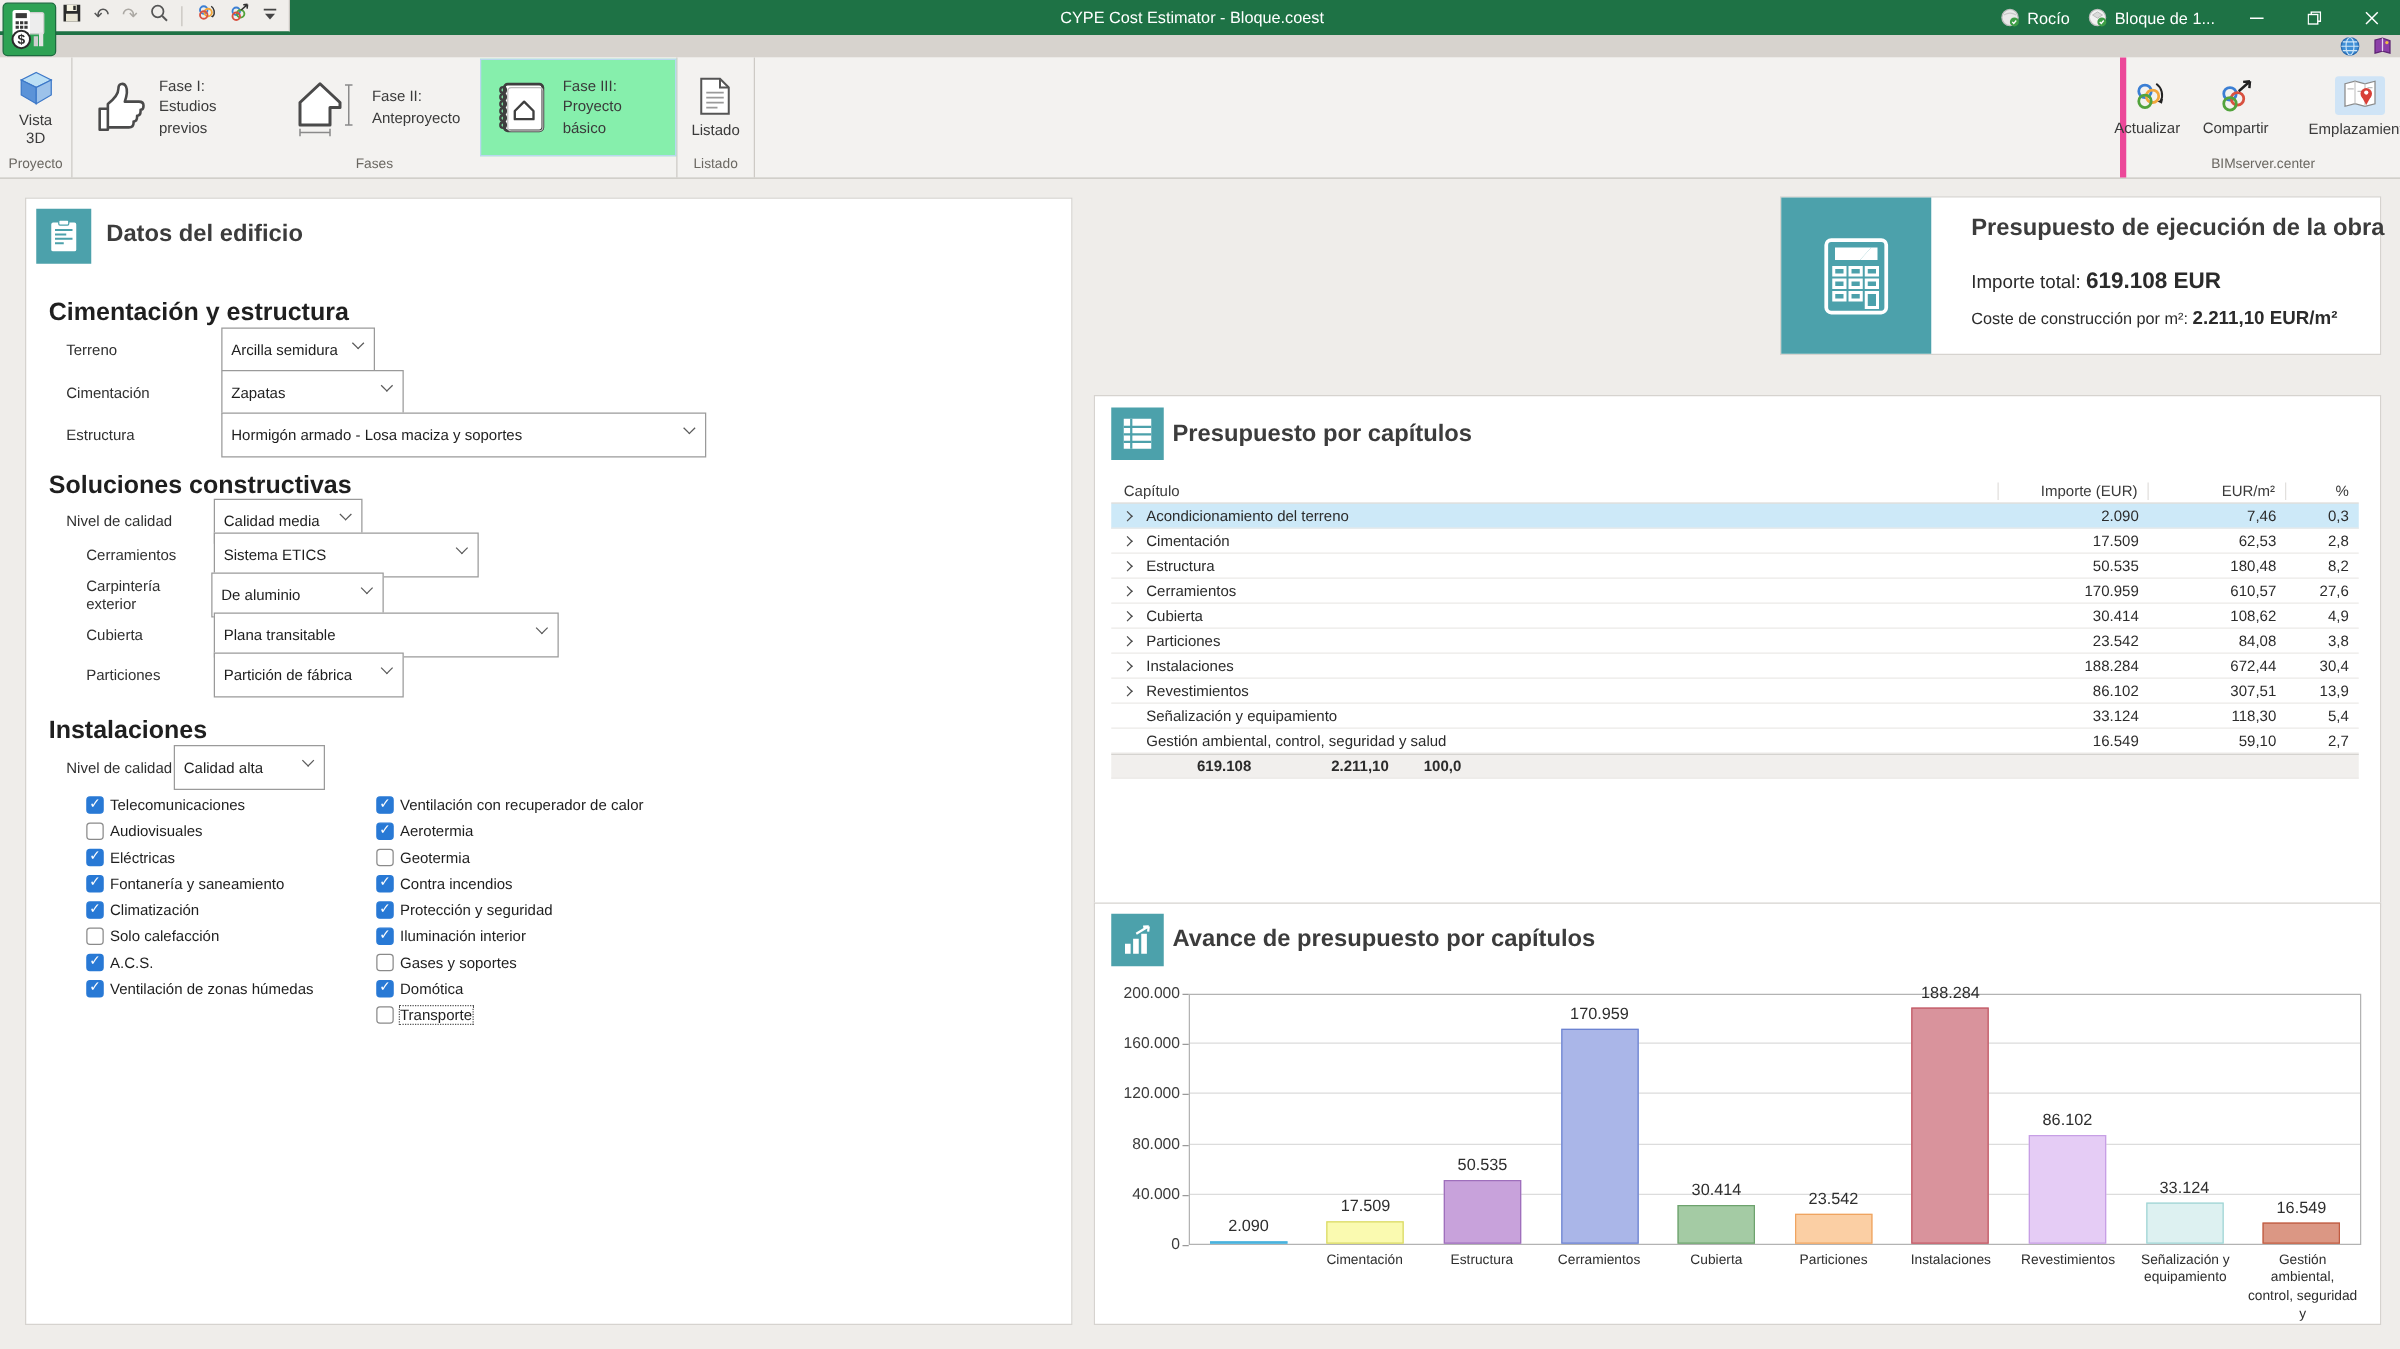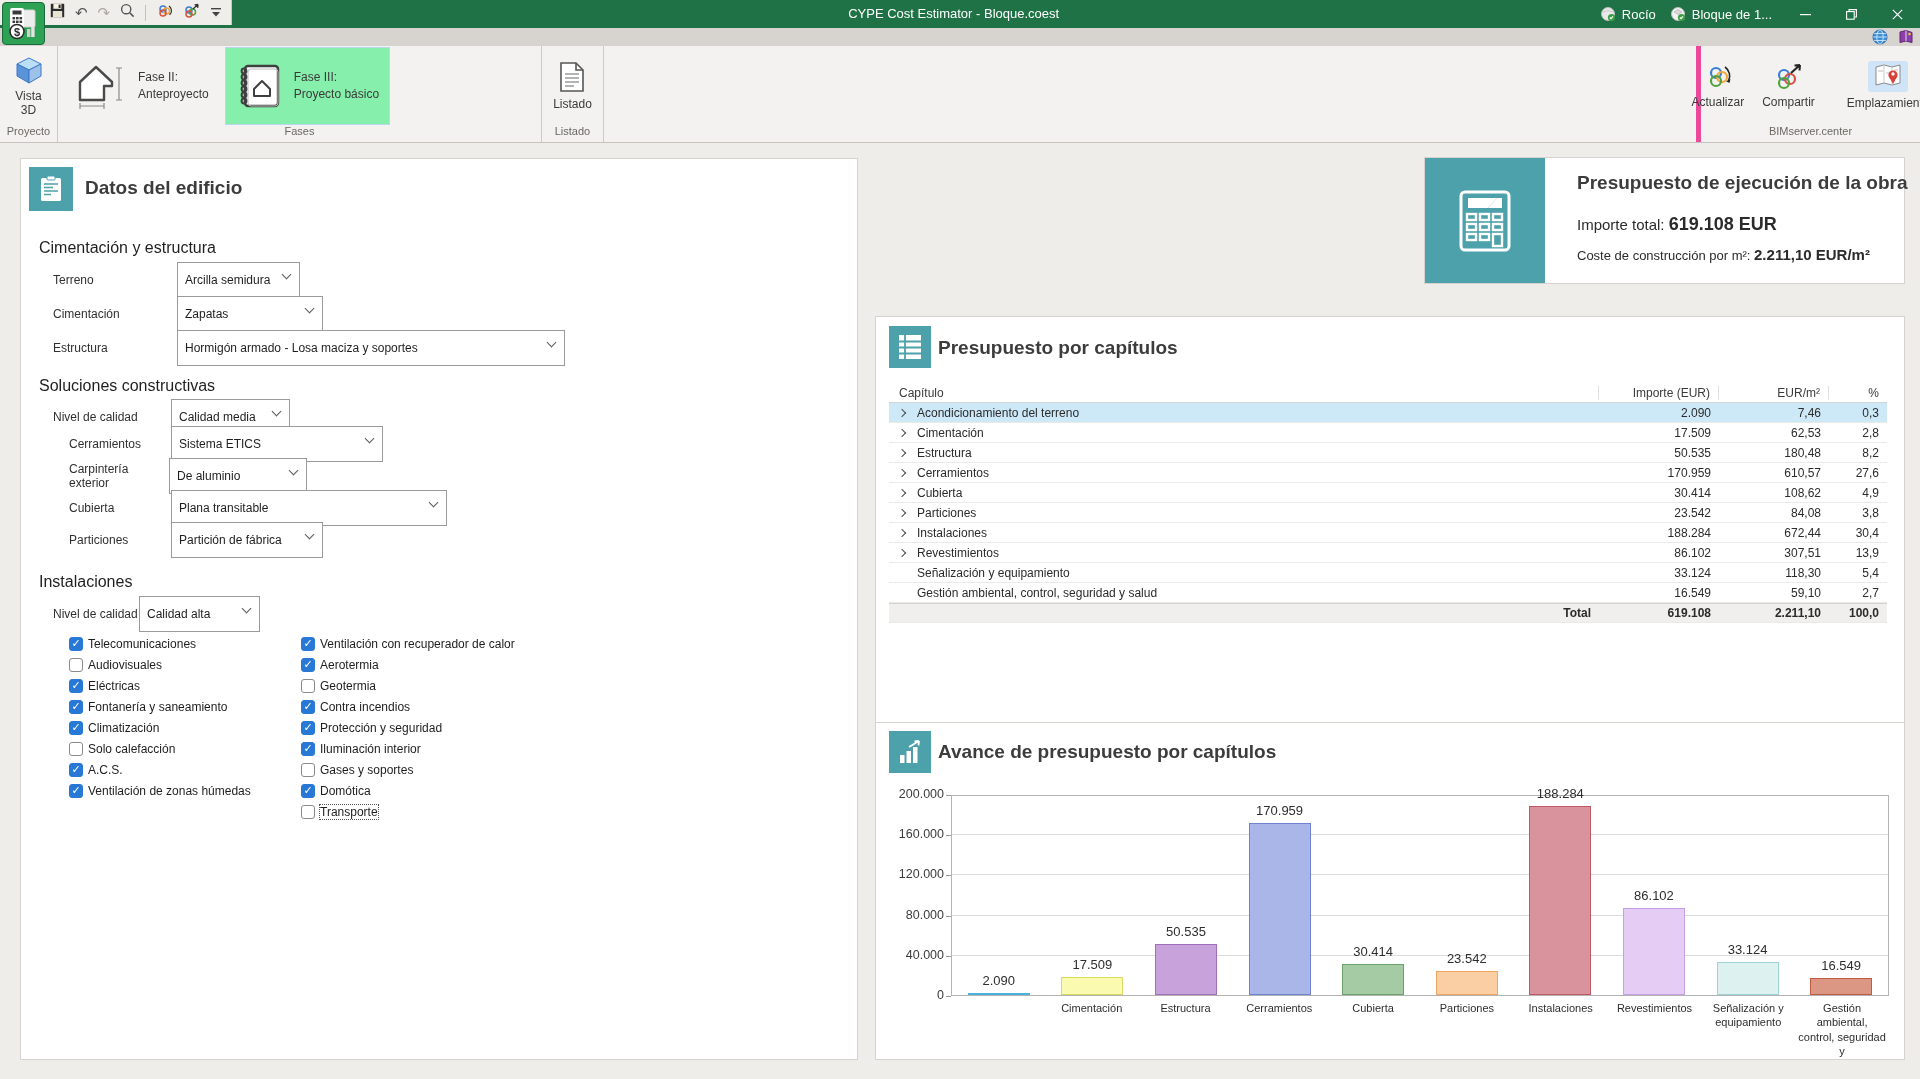--- a/index.html
+++ b/index.html
@@ -40,21 +40,21 @@
   .rbtn-col { display:flex; flex-direction:column; align-items:center; justify-content:center; gap:4px;
     font-size:12px; color:#3A3A3A; height:78px; padding:2px 8px; text-align:center; }
   .bim-div { width:1px; height:70px; background:#CDCAC5; margin:0 6px; }
   .map-bg { background:#CFE4F6; border-radius:3px; padding:2px 6px; }
 
   
   .panel { position:absolute; background:#FFFFFF; border:1px solid #D6D3CF; }
   .picon { position:absolute; width:44px; height:44px; background:#4CA1AB; display:flex;
     align-items:center; justify-content:center; }
   .ptitle { position:absolute; font-size:19px; font-weight:600; color:#3C3C3C; white-space:nowrap; }
-  .sechead { position:absolute; font-size:16px; font-weight:400; color:#1F1F1F; white-space:nowrap; }
+  .sechead { position:absolute; font-size:20px; font-weight:700; color:#1F1F1F; white-space:nowrap; }
 
   
   .frow { position:absolute; display:flex; align-items:center; height:25px; }
   .flabel { font-size:12px; color:#303030; }
   .dd { position:relative; height:36px; border:1px solid #9A9A9A; background:#fff; display:flex;
     align-items:center; padding:0 24px 0 7px; font-size:12px; color:#1E1E1E; white-space:nowrap; }
   .dd-arr { position:absolute; right:9px; top:8px; width:7px; height:7px;
     border-right:1.4px solid #5A5A5A; border-bottom:1.4px solid #5A5A5A; transform:rotate(45deg); }
 
   
@@ -243,20 +243,27 @@
         <span><span>Vista</span><br>
         <span>3D</span></span>
       </div>
     </div>
     <div class="rgroup-label">Proyecto</div>
   </div>
 
   <div class="rgroup" style="width:484px">
     <div class="rgroup-body" style="padding-left:8px; gap:6px">
       <div class="rbtn">
+        <svg width="44" height="46" viewBox="0 0 44 46">
+          <path d="M4 24 h7 v18 h-7 z M11 40 h18 q4 0 4-4 l0-1 q3 0 3-4 l0-1 q3 0 3-4 l0-1 q2.5 0 2.5-3.5 q0-3.5-4-3.5 h-12 q3-9 1-13 q-1.5-3-4.5-2 q-2 0.7-2 4 q0 6-9 13 z" fill="#FFFFFF" stroke="#4A4A4A" stroke-width="2.2" stroke-linejoin="round"></path>
+        </svg>
+        <span class="rbtn-txt"><span>Fase I:</span><br>
+        <span>Estudios previos</span></span>
+      </div>
+      <div class="rbtn">
         <svg width="52" height="48" viewBox="0 0 52 48">
           <path d="M4 20 L20 5 L36 20 L36 24 L28 24 L28 38 L4 38 Z" fill="#FFFFFF" stroke="#4A4A4A" stroke-width="2.4" stroke-linejoin="round"></path>
           <path d="M43 6 V38 M40 6 H46 M40 38 H46" stroke="#8A8A8A" stroke-width="1.2"></path>
           <path d="M4 44 H28 M4 41 V47 M28 41 V47" stroke="#8A8A8A" stroke-width="1.2"></path>
         </svg>
         <span class="rbtn-txt"><span>Fase II:</span><br>
         <span>Anteproyecto</span></span>
       </div>
       <div class="rbtn sel">
         <svg width="48" height="48" viewBox="0 0 48 48">
@@ -624,23 +631,20 @@
       <div class="trow">
         <div class="tc name">
           <span class="chev none"></span>
           <span class="rowname">Gestión ambiental, control, seguridad y salud</span>
         </div>
         <div class="tc num">16.549</div>
         <div class="tc num2">59,10</div>
         <div class="tc pct">2,7</div>
       </div>
       <div class="trow total">
-        <div class="tc name" style="justify-content: flex-end;">
-          <span>Total</span>
-        </div>
         <div class="tc num">619.108</div>
         <div class="tc num2">2.211,10</div>
         <div class="tc pct">100,0</div>
       </div>
     </div>
 </div>
 
 <div class="panel" style="left:875px; top:722px; width:1030px; height:338px">
   <div class="picon" style="left:13px; top:8px; width:42px; height:42px">
     <svg width="26" height="26" viewBox="0 0 26 26">

